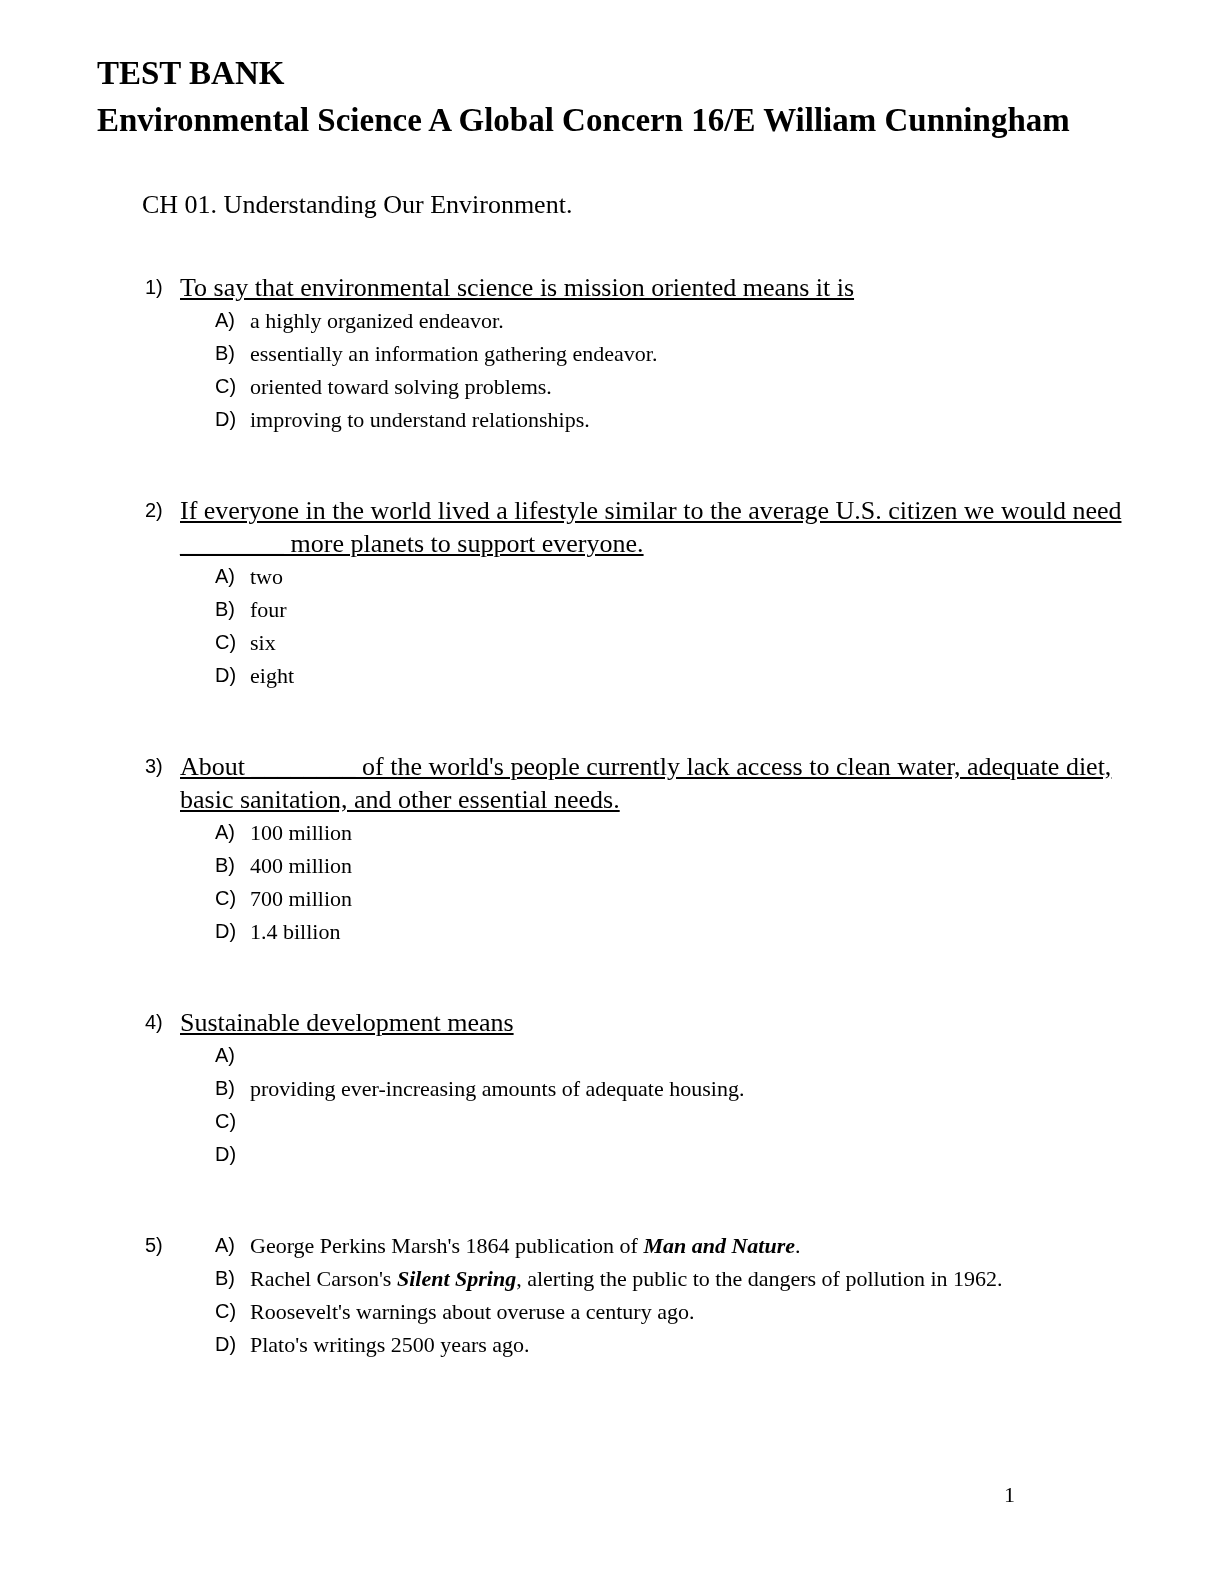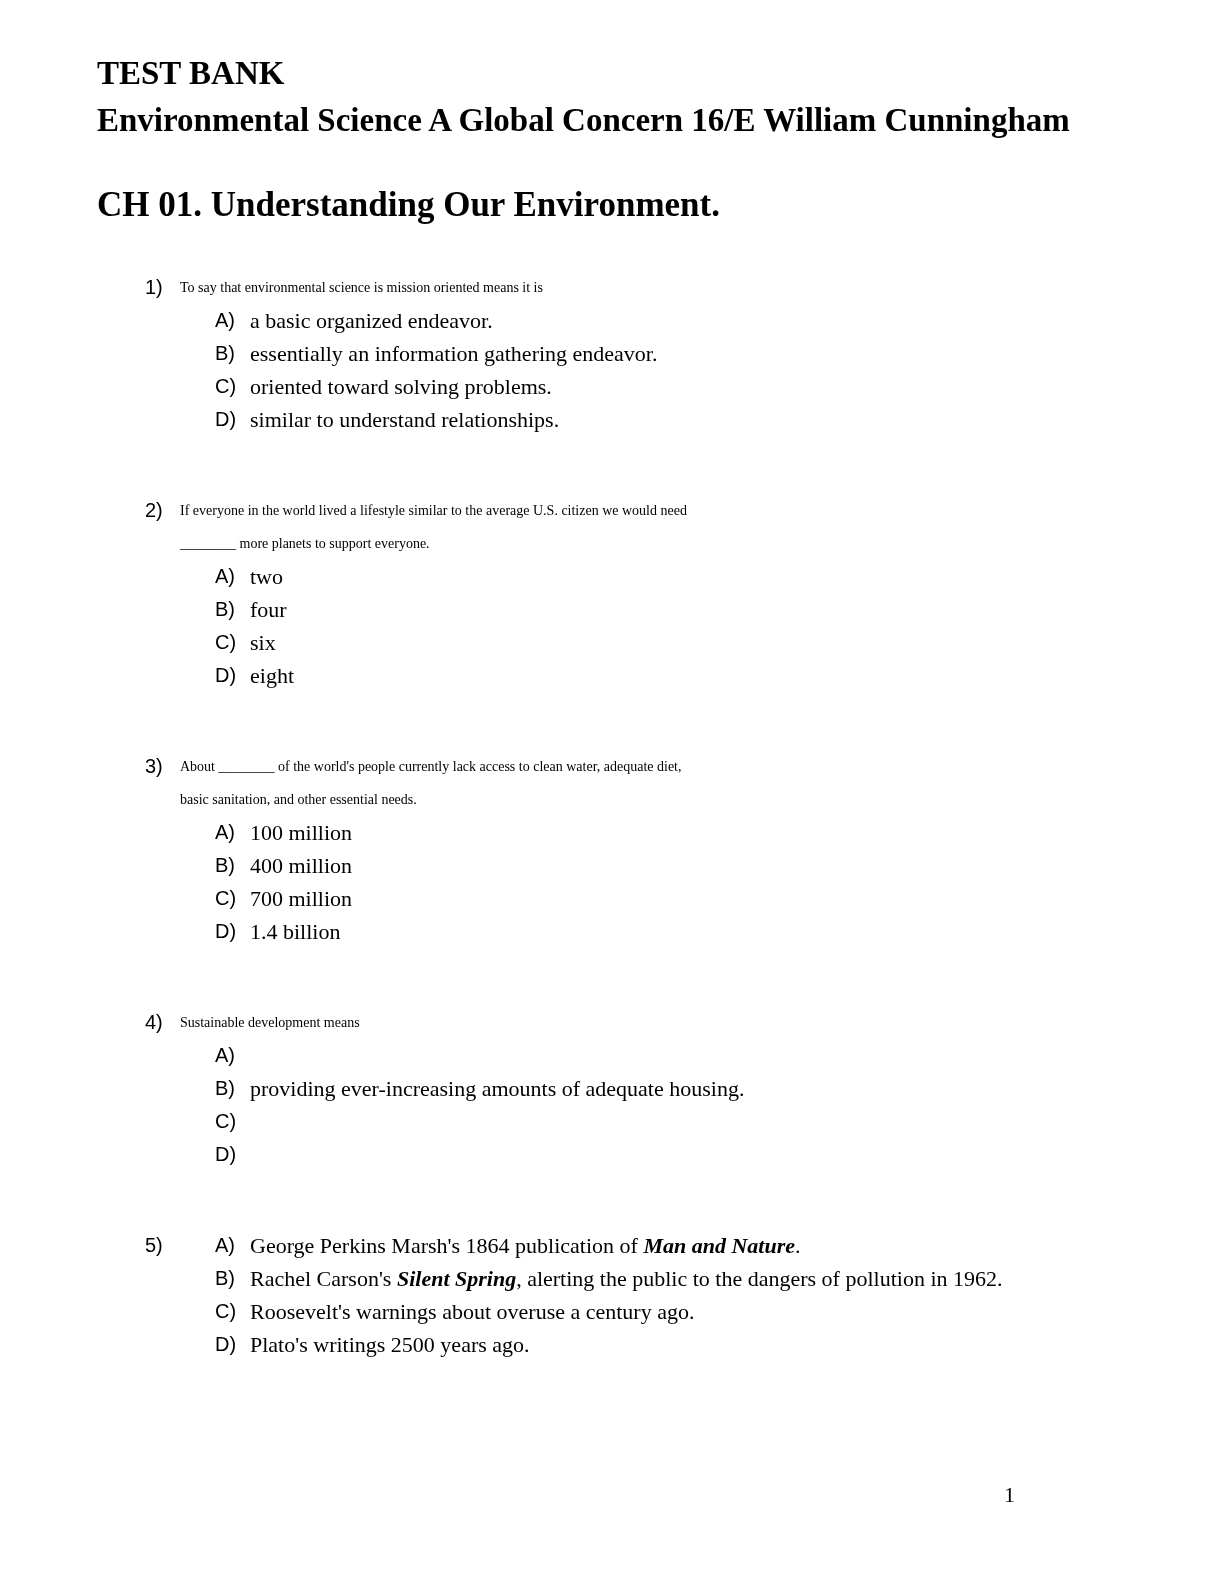--- a/index.html
+++ b/index.html
@@ -17,36 +17,37 @@
   .content { padding: 50px 95px 0 95px; }
   .doc-title,
   .doc-subtitle {
     font-size: 33px;
     font-weight: bold;
     line-height: 47px;
     white-space: nowrap;
   }
   .chapter-heading {
     margin-top: 44px;
-    font-size: 35px;
-    font-weight: bold;
+    margin-left: 45px;
+    font-size: 26px;
+    font-weight: normal;
     line-height: 33px;
   }
   .questions { margin-top: 50px; }
   .question { display: flex; margin-bottom: 58px; }
   .q-num {
     flex-shrink: 0;
     margin-left: 48px;
     width: 35px;
     font-family: "Liberation Sans", sans-serif;
     font-size: 20px;
     line-height: 33px;
   }
   .q-body { flex: 1 1 auto; max-width: 956px; }
-  .q-text { font-size: 14px; line-height: 33px; }
+  .q-text { font-size: 26px; line-height: 33px; text-decoration: underline; }
   .option { display: flex; }
   .opt-letter {
     flex-shrink: 0;
     margin-left: 35px;
     width: 35px;
     font-family: "Liberation Sans", sans-serif;
     font-size: 20px;
     line-height: 33px;
   }
   .opt-text { font-size: 22px; line-height: 33px; }
@@ -70,33 +71,33 @@
     </div>
     <div class="chapter-heading">CH 01. Understanding Our Environment.</div>
     <div class="questions">
         <div class="question">
           <div class="q-num">1)</div>
           <div class="q-body">
             <div class="q-text"><span>To say that environmental science is mission oriented means it is</span></div>
             <div class="options">
               <div class="option">
                 <div class="opt-letter">A)</div>
-                <div class="opt-text"><span>a basic organized endeavor.</span></div>
+                <div class="opt-text"><span>a highly organized endeavor.</span></div>
               </div>
               <div class="option">
                 <div class="opt-letter">B)</div>
                 <div class="opt-text"><span>essentially an information gathering endeavor.</span></div>
               </div>
               <div class="option">
                 <div class="opt-letter">C)</div>
                 <div class="opt-text"><span>oriented toward solving problems.</span></div>
               </div>
               <div class="option">
                 <div class="opt-letter">D)</div>
-                <div class="opt-text"><span>similar to understand relationships.</span></div>
+                <div class="opt-text"><span>improving to understand relationships.</span></div>
               </div>
             </div>
           </div>
         </div>
         <div class="question">
           <div class="q-num">2)</div>
           <div class="q-body">
             <div class="q-text"><span>If everyone in the world lived a lifestyle similar to the average U.S. citizen we would need</span><br><span>________ more planets to support everyone.</span></div>
             <div class="options">
               <div class="option">

